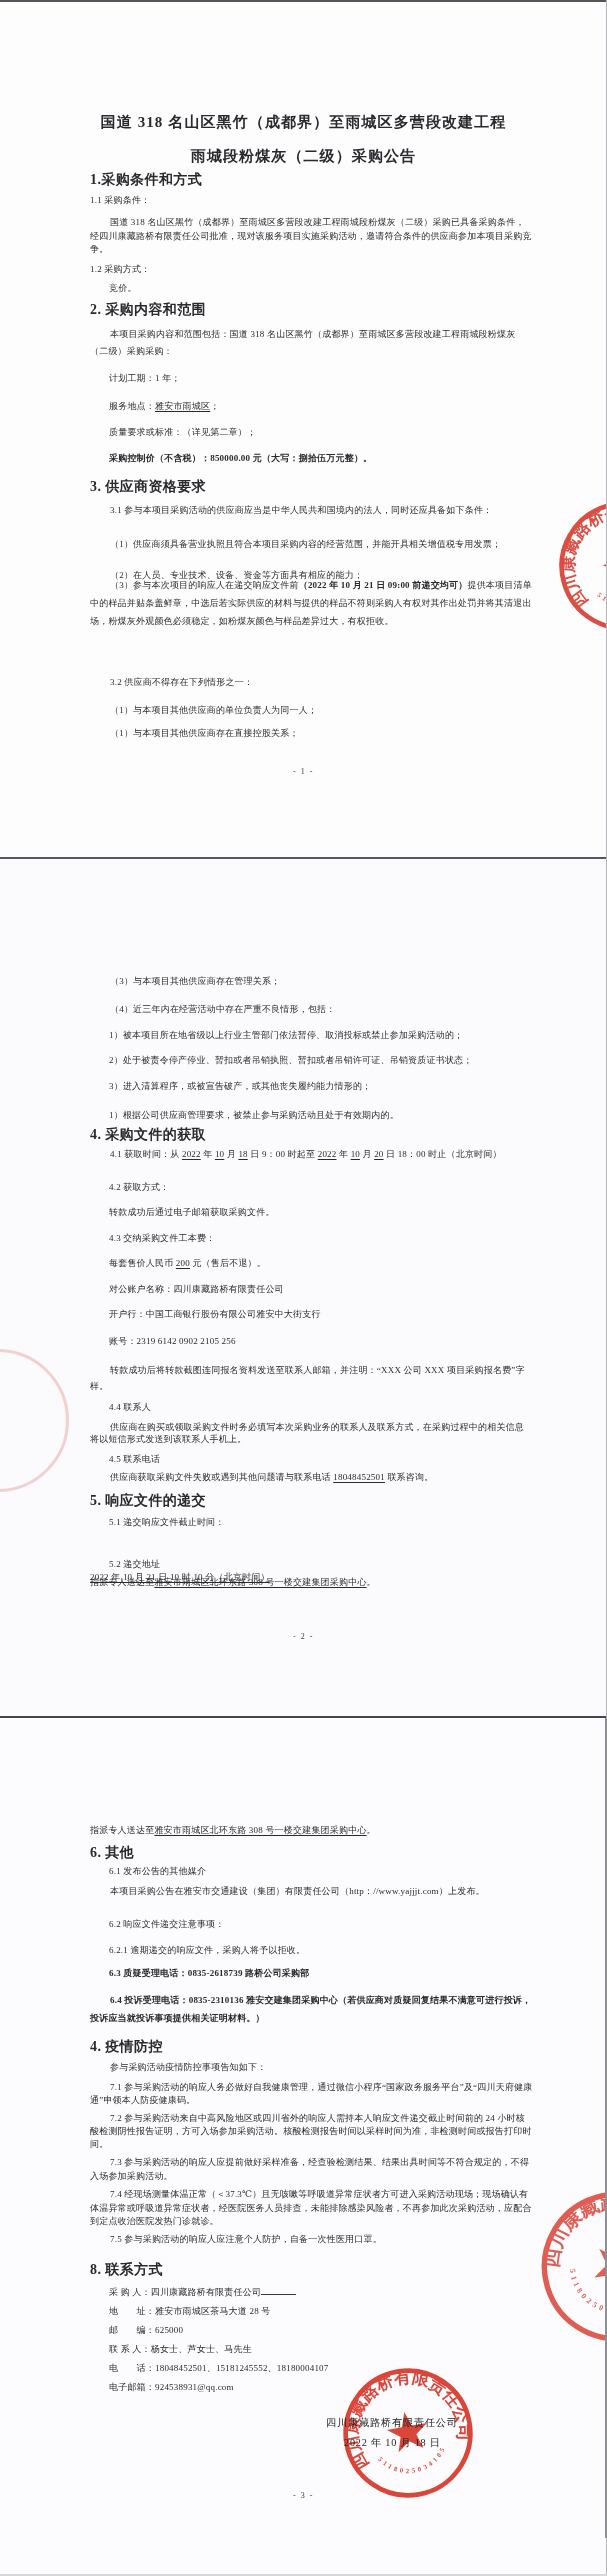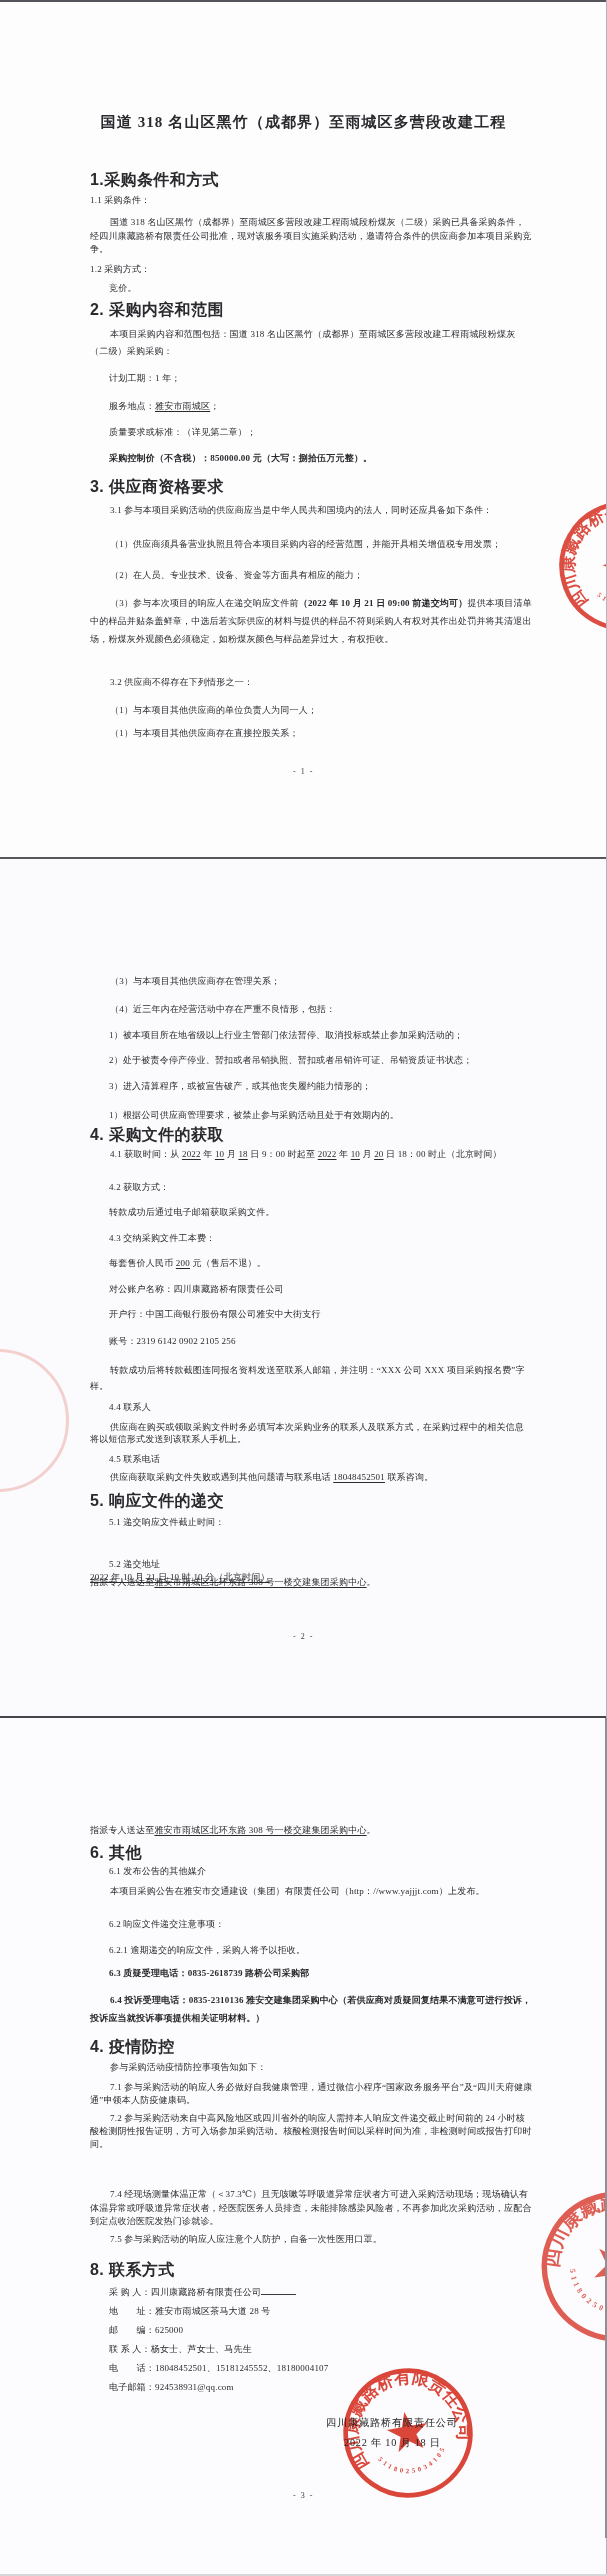--- a/index.html
+++ b/index.html
@@ -14,57 +14,58 @@
   .sep2{position:absolute;top:1716px;left:0;width:607px;height:2.3px;background:#45454c;}
   .edge-right{position:absolute;top:0;right:0;width:1.5px;height:2576px;background:#b4b4bb;}
   .edge-right-dark{position:absolute;top:1718px;right:0;width:2.3px;height:820px;background:#8f8f96;}
   .edge-bottom{position:absolute;bottom:0;left:0;width:607px;height:2.3px;background:#d7d7db;}
   .ln{position:absolute;left:90px;width:443px;font-size:9px;line-height:13.7px;
       color:#2a2a2e;letter-spacing:0.2px;}
   .ind{text-indent:20px;}
   .in2{left:109px;width:424px;}
   .ctr{left:0;width:607px;text-align:center;}
   .ttl{font-weight:bold;font-size:15px;line-height:20px;letter-spacing:1.1px;}
-  .hd{font-family:Liberation Sans, sans-serif;font-weight:bold;
-      font-size:16px;letter-spacing:0.4px;}
+  .hd{font-family:Liberation Serif, serif;font-weight:bold;
+      font-size:14px;letter-spacing:0.4px;}
   .bold{font-weight:bold;}
   .u{text-decoration:underline;text-underline-offset:1.5px;margin-top:39px;}
   .pn{font-size:8px;color:#3c3c40;letter-spacing:1.5px;}
   .blank{display:inline-block;width:35px;height:7.6px;border-bottom:0.8px solid #3a3a3e;}
   .stamp{position:absolute;pointer-events:none;}
   .stamp-faint{position:absolute;width:137px;height:137px;border:3.8px solid rgba(216,55,42,.22);
       border-radius:50%;pointer-events:none;}
   .sig{position:absolute;font-size:10.2px;letter-spacing:0.8px;color:#222;}
 </style>
 </head>
 <body>
 
 <div id="doc">
 
   <div class="pg" id="pg1">
     <div class="ln ctr ttl" style="top:112px">国道 318 名山区黑竹（成都界）至雨城区多营段改建工程</div>
+    <div class="ln ctr ttl" style="top:146px">雨城段粉煤灰（二级）采购公告</div>
 
     <div class="ln hd" style="top:173px">1.采购条件和方式</div>
     <div class="ln" style="top:194px">1.1 采购条件：</div>
     <div class="ln ind" style="top:216px">国道 318 名山区黑竹（成都界）至雨城区多营段改建工程雨城段粉煤灰（二级）采购已具备采购条件，经四川康藏路桥有限责任公司批准，现对该服务项目实施采购活动，邀请符合条件的供应商参加本项目采购竞争。</div>
     <div class="ln" style="top:263px">1.2 采购方式：</div>
     <div class="ln in2" style="top:282px">竞价。</div>
 
     <div class="ln hd" style="top:303px">2. 采购内容和范围</div>
     <div class="ln ind" style="top:326px;line-height:16.7px">本项目采购内容和范围包括：国道 318 名山区黑竹（成都界）至雨城区多营段改建工程雨城段粉煤灰（二级）采购采购：</div>
     <div class="ln in2" style="top:372px">计划工期：1 年；</div>
     <div class="ln in2" style="top:400px"><span>服务地点：</span><span class="u">雅安市雨城区</span><span>；</span></div>
     <div class="ln in2" style="top:426px">质量要求或标准：（详见第二章）；</div>
     <div class="ln in2 bold" style="top:452px">采购控制价（不含税）：850000.00 元（大写：捌拾伍万元整）。</div>
 
     <div class="ln hd" style="top:480px">3. 供应商资格要求</div>
     <div class="ln ind" style="top:504px;line-height:12px">3.1 参与本项目采购活动的供应商应当是中华人民共和国境内的法人，同时还应具备如下条件：</div>
     <div class="ln ind" style="top:538px;line-height:12px">（1）供应商须具备营业执照且符合本项目采购内容的经营范围，并能开具相关增值税专用发票；</div>
     <div class="ln ind" style="top:569px">（2）在人员、专业技术、设备、资金等方面具有相应的能力；</div>
-    <div class="ln ind" style="top:594px;line-height:18px"><span>（3）参与本次项目的响应人在递交响应文件前</span><span class="bold">（2022 年 10 月 21 日 09:00 前递交均可）</span><span>提供本项目清单中的样品并贴条盖鲜章，中选后若实际供应的材料与提供的样品不符则采购人有权对其作出处罚并将其清退出场，粉煤灰外观颜色必须稳定，如粉煤灰颜色与样品差异过大，有权拒收。</span></div>
+    <div class="ln ind" style="top:576px;line-height:18px"><span>（3）参与本次项目的响应人在递交响应文件前</span><span class="bold">（2022 年 10 月 21 日 09:00 前递交均可）</span><span>提供本项目清单中的样品并贴条盖鲜章，中选后若实际供应的材料与提供的样品不符则采购人有权对其作出处罚并将其清退出场，粉煤灰外观颜色必须稳定，如粉煤灰颜色与样品差异过大，有权拒收。</span></div>
     <div class="ln ind" style="top:676px">3.2 供应商不得存在下列情形之一：</div>
     <div class="ln ind" style="top:704px">（1）与本项目其他供应商的单位负责人为同一人；</div>
     <div class="ln ind" style="top:727px">（1）与本项目其他供应商存在直接控股关系；</div>
     <div class="ln ctr pn" style="top:765px">- 1 -</div>
 
     <svg class="stamp" style="left:557px;top:499px;width:134px;height:134px;transform:rotate(-16deg);opacity:.88" viewBox="0 0 200 200">
       <defs>
         <path id="c1a" d="M 35,137.5 A 75,75 0 1 1 165,137.5" fill="none"></path>
         <path id="c1b" d="M 43.6,120.5 A 60,60 0 0 0 156.4,120.5" fill="none"></path>
       </defs>
@@ -116,20 +117,21 @@
     <div class="ln ind" style="top:167px;line-height:13.7px">本项目采购公告在雅安市交通建设（集团）有限责任公司（http：//www.yajjjt.com）上发布。</div>
     <div class="ln in2" style="top:200px">6.2 响应文件递交注意事项：</div>
     <div class="ln in2" style="top:226px">6.2.1 逾期递交的响应文件，采购人将予以拒收。</div>
     <div class="ln in2 bold" style="top:249px">6.3 质疑受理电话：0835-2618739 路桥公司采购部</div>
     <div class="ln ind bold" style="top:274px;line-height:17.5px">6.4 投诉受理电话：0835-2310136 雅安交建集团采购中心（若供应商对质疑回复结果不满意可进行投诉，投诉应当就投诉事项提供相关证明材料。）</div>
 
     <div class="ln hd" style="top:322px">4. 疫情防控</div>
     <div class="ln ind" style="top:343px">参与采购活动疫情防控事项告知如下：</div>
     <div class="ln ind" style="top:363px;line-height:13px">7.1 参与采购活动的响应人务必做好自我健康管理，通过微信小程序“国家政务服务平台”及“四川天府健康通”申领本人防疫健康码。</div>
     <div class="ln ind" style="top:394px;line-height:13px">7.2 参与采购活动来自中高风险地区或四川省外的响应人需持本人响应文件递交截止时间前的 24 小时核酸检测阴性报告证明，方可入场参加采购活动。核酸检测报告时间以采样时间为准，非检测时间或报告打印时间。</div>
+    <div class="ln ind" style="top:438px;line-height:13.7px">7.3 参与采购活动的响应人应提前做好采样准备，经查验检测结果、结果出具时间等不符合规定的，不得入场参加采购活动。</div>
     <div class="ln ind" style="top:470px;line-height:13.7px">7.4 经现场测量体温正常（＜37.3℃）且无咳嗽等呼吸道异常症状者方可进入采购活动现场；现场确认有体温异常或呼吸道异常症状者，经医院医务人员排查，未能排除感染风险者，不再参加此次采购活动，应配合到定点收治医院发热门诊就诊。</div>
     <div class="ln ind" style="top:515px">7.5 参与采购活动的响应人应注意个人防护，自备一次性医用口罩。</div>
 
     <div class="ln hd" style="top:545px">8. 联系方式</div>
     <div class="ln in2" style="top:568px"><span>采 购 人：</span><span>四川康藏路桥有限责任公司</span><span class="blank"></span></div>
     <div class="ln in2" style="top:587px"><span>地　　址：</span><span>雅安市雨城区茶马大道 28 号</span></div>
     <div class="ln in2" style="top:606px"><span>邮　　编：</span><span>625000</span></div>
     <div class="ln in2" style="top:625px"><span>联 系 人：</span><span>杨女士、芦女士、马先生</span></div>
     <div class="ln in2" style="top:644px"><span>电　　话：</span><span>18048452501、15181245552、18180004107</span></div>
     <div class="ln in2" style="top:663px"><span>电子邮箱：</span><span>924538931@qq.com</span></div>

